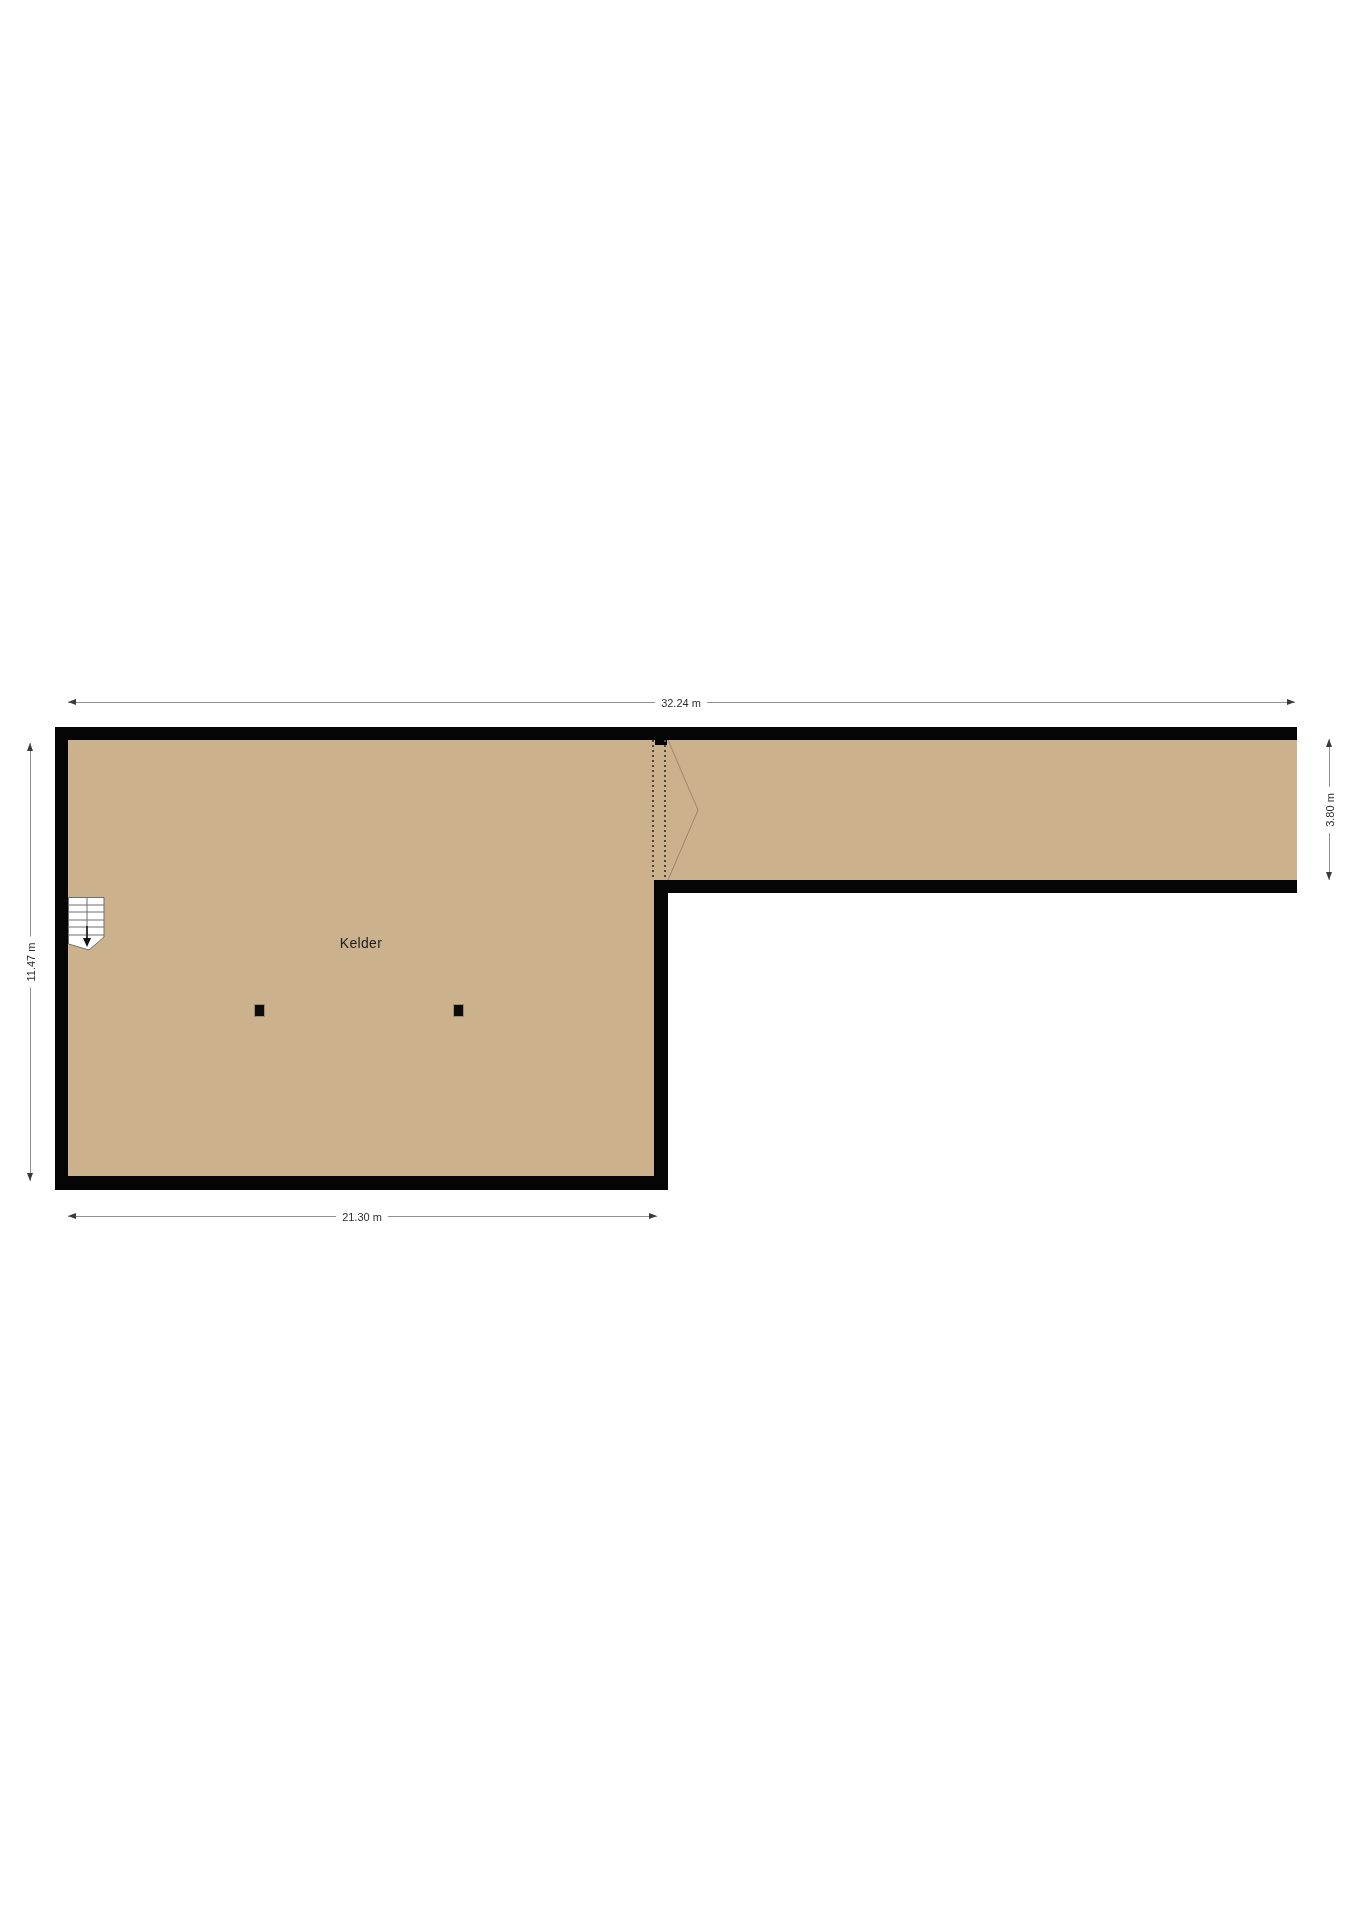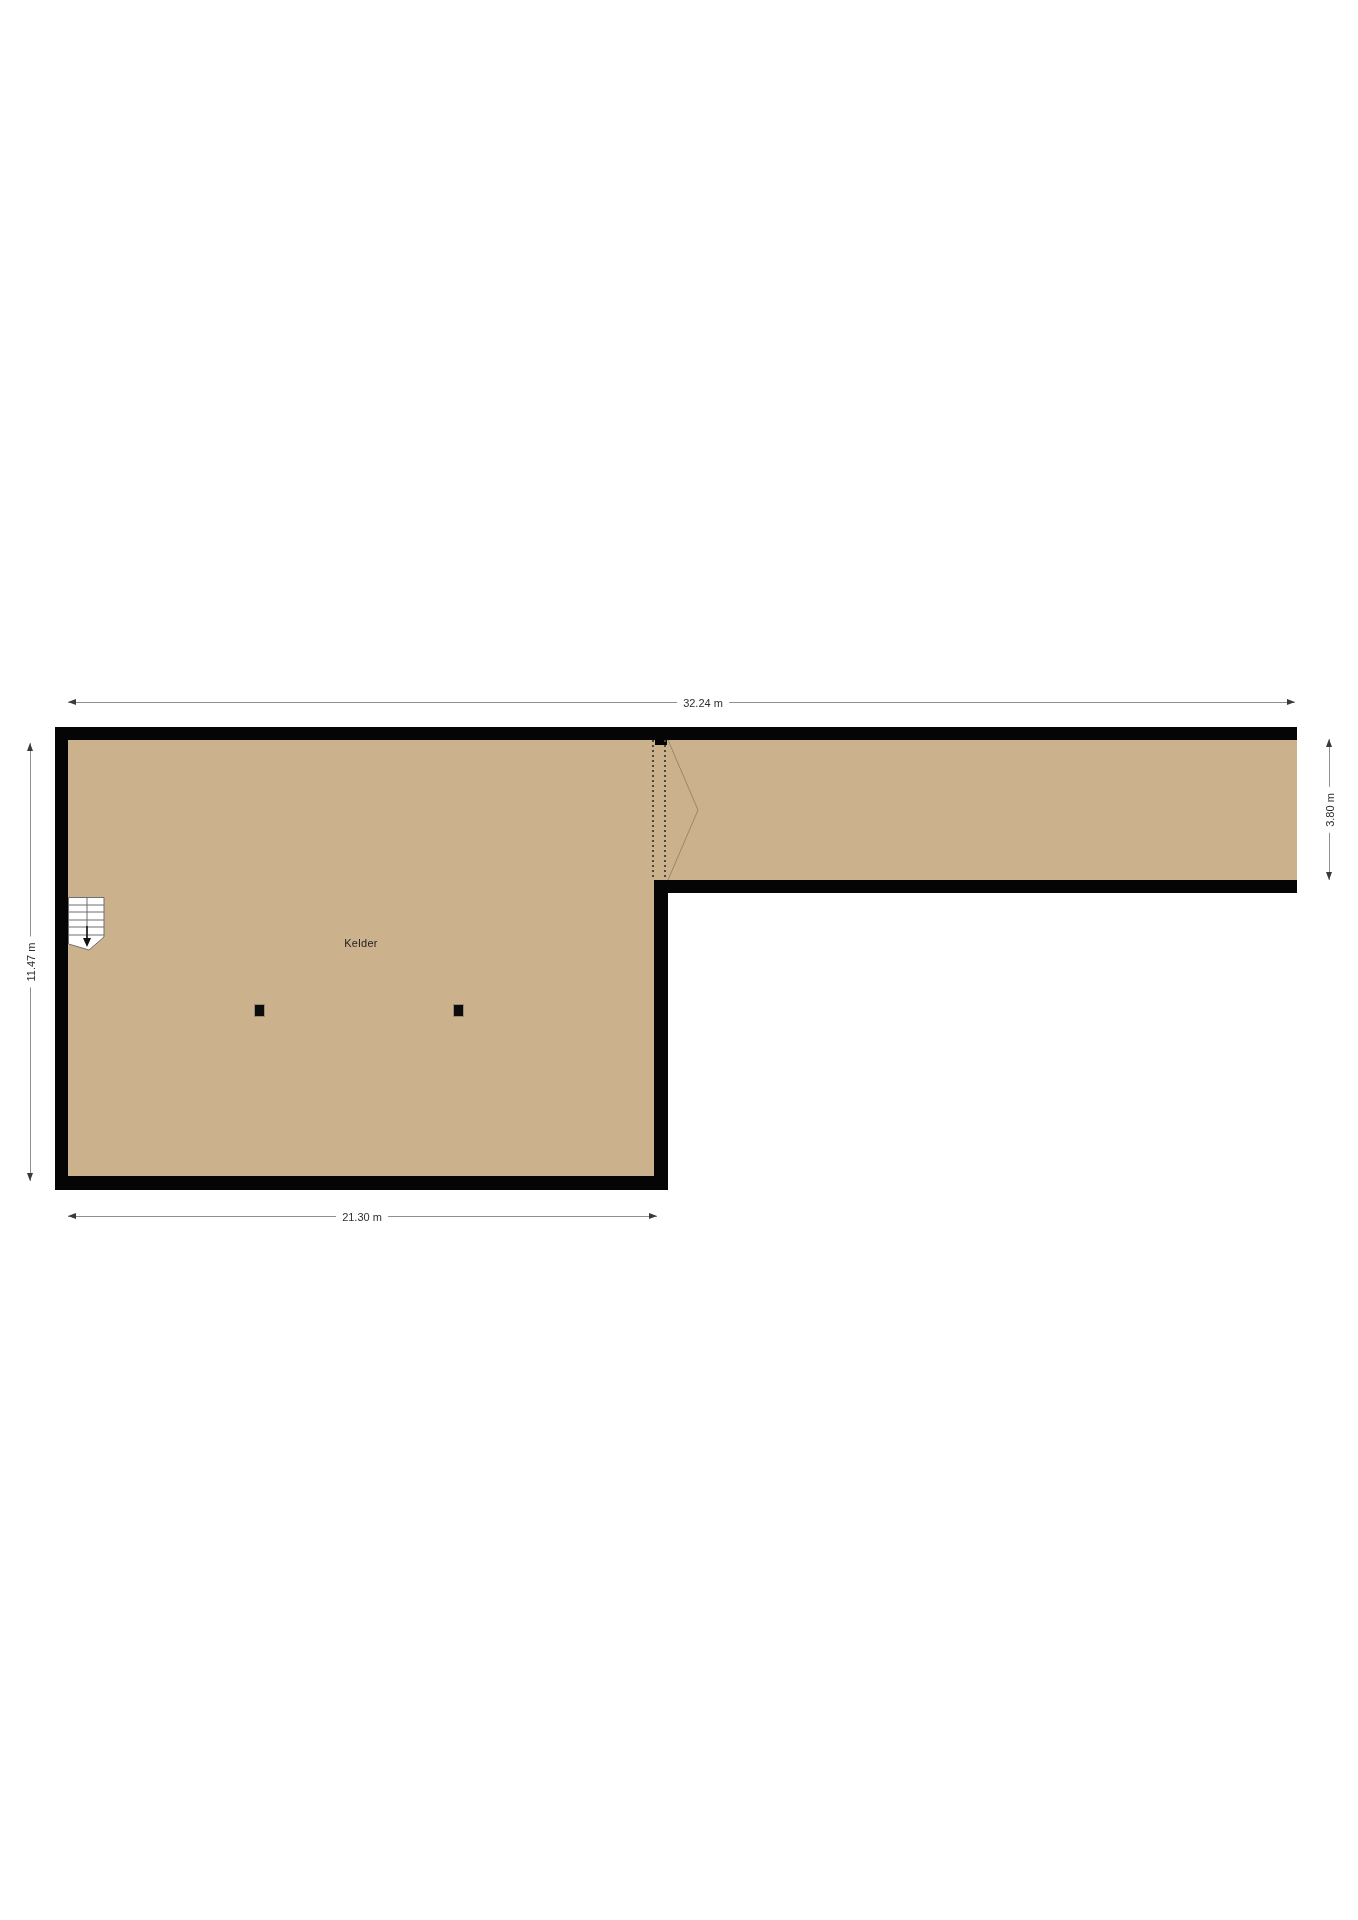--- a/index.html
+++ b/index.html
@@ -31,21 +31,21 @@
     font-size: 11px;
     line-height: 13px;
     color: #2e2e2e;
     white-space: nowrap;
   }
   .dim-label.vertical { transform: translate(-50%, -50%) rotate(-90deg); }
 
   .room-label {
     position: absolute;
     transform: translate(-50%, -50%);
-    font-size: 11px;
+    font-size: 14px;
     color: #1d1d1d;
     letter-spacing: 0.3px;
     white-space: nowrap;
   }
 
   
   .dash-v {
     position: absolute;
     width: 2px;
     background-image: repeating-linear-gradient(to bottom, #4c463d 0 2px, rgba(0,0,0,0) 2px 5px);
@@ -94,21 +94,21 @@
 
   <div class="pillar" style="left:255px; top:1005px;"></div>
   <div class="pillar" style="left:454px; top:1005px;"></div>
 
   <div class="room-label" style="left:361px; top:943px;">Kelder</div>
 
   <div>
     <div class="dim-line-h" style="left:68px; top:702px; width:1227px;"></div>
     <div class="arr arr-left" style="left:68px;   top:699px;"></div>
     <div class="arr arr-right" style="left:1287px; top:699px;"></div>
-    <div class="dim-label" style="left:681px; top:703px;margin-left:22px;">32.24 m</div>
+    <div class="dim-label" style="left:681px; top:703px;">32.24 m</div>
   </div>
 
   <div>
     <div class="dim-line-v" style="left:30px; top:743px; height:438px;"></div>
     <div class="arr arr-up" style="left:27px; top:743px;"></div>
     <div class="arr arr-down" style="left:27px; top:1173px;"></div>
     <div class="dim-label vertical" style="left:31px; top:962px;">11.47 m</div>
   </div>
 
   <div>

